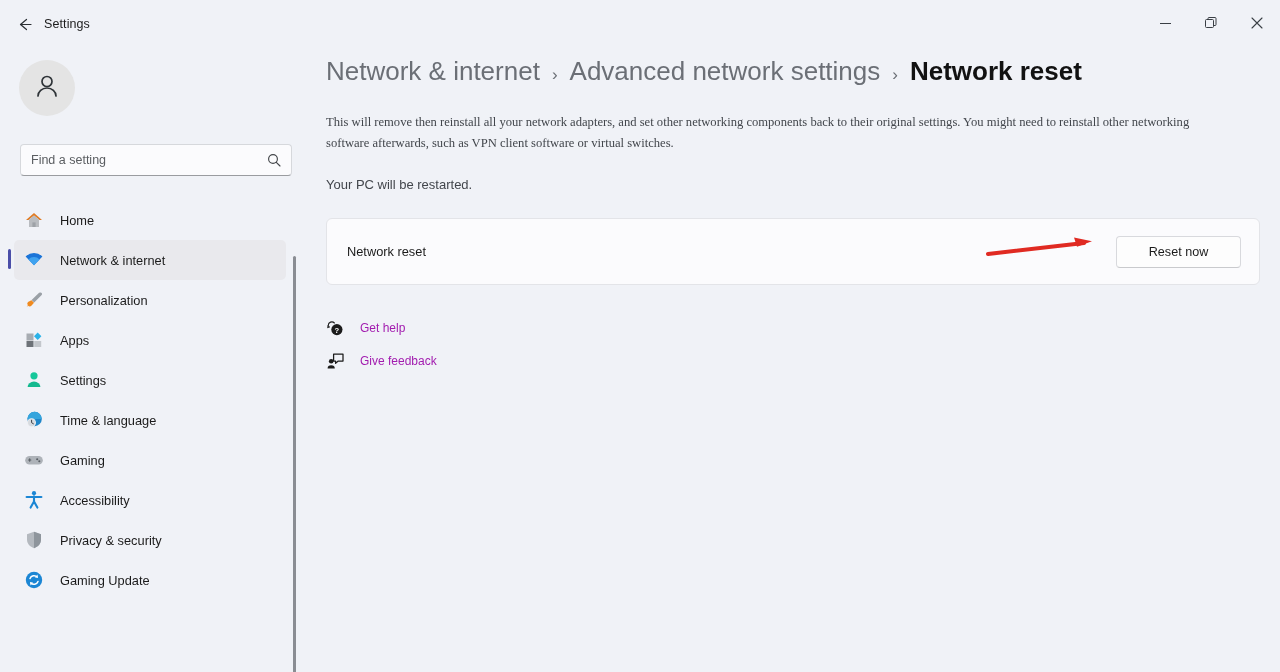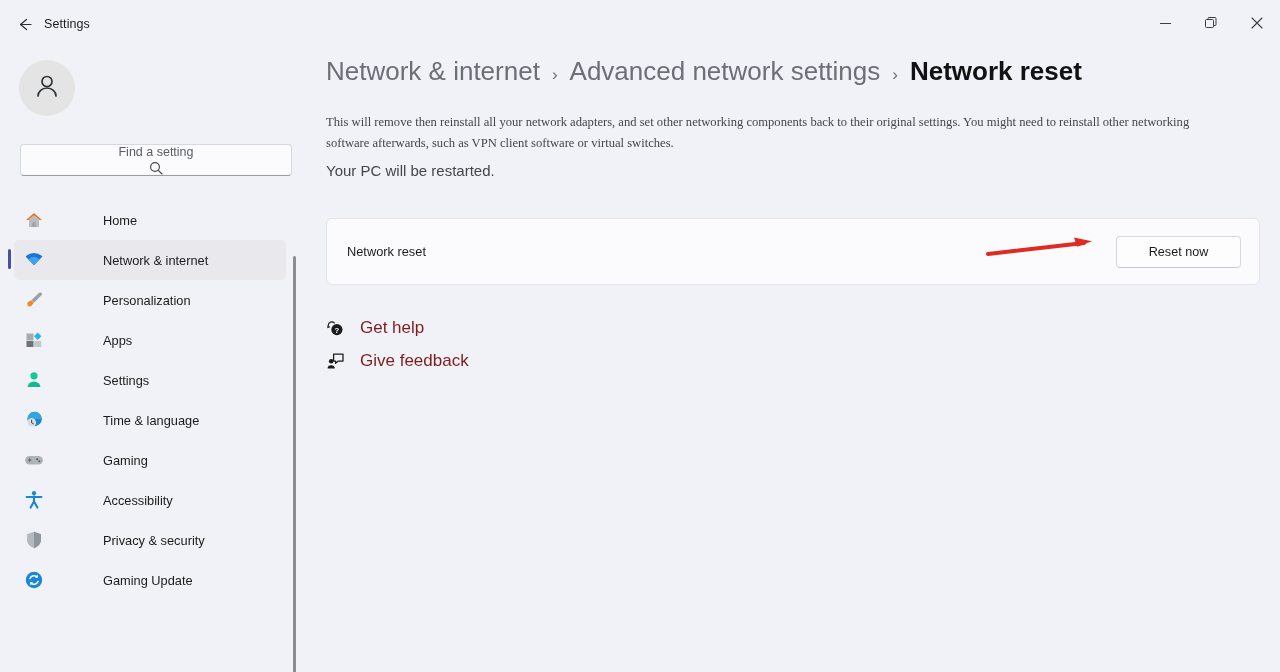--- a/index.html
+++ b/index.html
@@ -42,34 +42,33 @@
   }
   .avatar-wrap { position: absolute; left: 19px; top: 12px; }
   .avatar {
     width: 56px; height: 56px; border-radius: 50%;
     background: #e4e4e4;
     display: flex; align-items: center; justify-content: center;
   }
   .searchbox {
     position: absolute; left: 20px; top: 96px; width: 272px; height: 32px;
     background: #fbfbfd; border: 1px solid #d6d8dc; border-bottom-color: #9a9ca0;
-    border-radius: 4px; display: flex; align-items: center; padding: 0 10px; flex-direction: column;
+    border-radius: 4px; display: flex; align-items: center; padding: 0 10px;
   }
   .searchbox .ph { font-size: 12.5px; color: #5a5d61; flex: 1; }
   .searchbox .mag { color: #43464a; display: flex; }
 
   .navlist {
     position: absolute; left: 0; top: 152px; width: 296px; height: 472px;
     overflow: hidden;
   }
   .navitem {
     position: relative; height: 40px; margin: 0 10px 0 14px;
     display: flex; align-items: center; border-radius: 5px;
     padding-left: 9px;
-    gap: 43px;
   }
   .navitem.selected { background: #e9e9ed; }
   .navitem.selected::before {
     content: ""; position: absolute; left: -6px; top: 9px;
     width: 3px; height: 20px; border-radius: 2px; background: #4a4ea8;
   }
   .navicon {
     width: 22px; height: 22px; margin-right: 15px;
     display: flex; align-items: center; justify-content: center; flex: 0 0 22px;
   }
@@ -90,22 +89,22 @@
   }
   .bc-link { color: #6b6f76; }
   .bc-sep { color: #6b6f76; font-size: 17px; }
   .bc-current { color: #121212; font-weight: bold; }
 
   .desc {
     position: absolute; left: 30px; top: 64px; width: 900px;
     font-size: 12.6px; line-height: 21px; color: #42464c; font-family: Liberation Serif, serif;
   }
   .desc2 {
-    position: absolute; left: 30px; top: 112px; width: 900px;
-    font-size: 15px; line-height: 21px; color: #42464c;
+    position: absolute; left: 30px; top: 126px; width: 900px;
+    font-size: 13px; line-height: 21px; color: #42464c;
   }
 
   .card {
     position: absolute; left: 30px; top: 170px; width: 934px; height: 67px;
     background: #fbfbfd; border: 1px solid #e3e4e8; border-radius: 6px;
     display: flex; align-items: center; padding: 0 18px 0 20px;
   }
   .card-label { font-size: 12.8px; color: #1b1b1b; flex: 1; }
   .reset-btn {
     height: 32px; min-width: 125px; padding: 0 8px;
@@ -119,21 +118,21 @@
     position: absolute; left: 690px; top: 182px;
     width: 120px; height: 36px; pointer-events: none;
   }
 
   .links { position: absolute; left: 28px; top: 265px; }
   .linkrow { display: flex; align-items: center; height: 30px; margin-bottom: 3px; }
   .linkicon {
     width: 22px; height: 22px; margin-right: 14px;
     display: flex; align-items: center; justify-content: center; color: #1b1b1b;
   }
-  .linktext { font-size: 17px; color: #7f1d1d; }
+  .linktext { font-size: 12px; color: #a21caf; }
 </style>
 </head>
 <body>
 
 <div class="titlebar">
   <div class="back-btn">
     <span>
       <svg width="17" height="17" viewBox="0 0 17 17" fill="none" stroke="#2b2f34" stroke-width="1.2">
         <path d="M10.5 3.5 L4.5 8.5 L10.5 13.5" stroke-linecap="round" stroke-linejoin="round"></path>
         <path d="M4.6 8.5 H15" stroke-linecap="round"></path>

